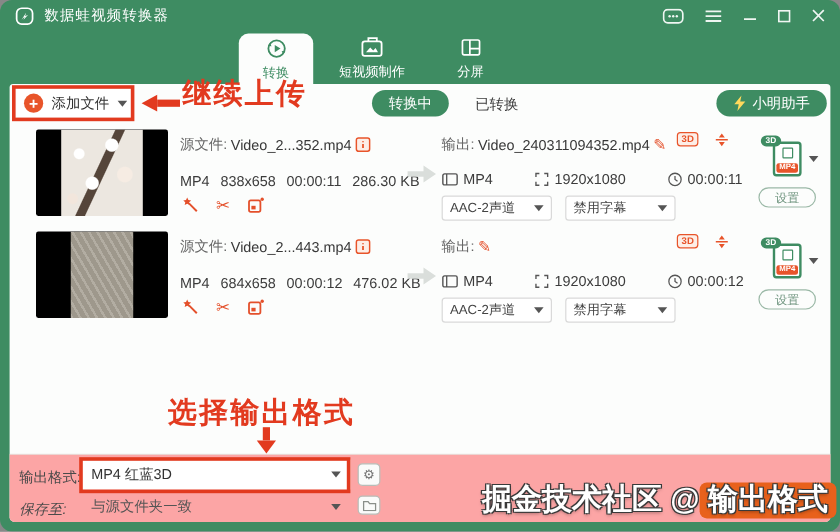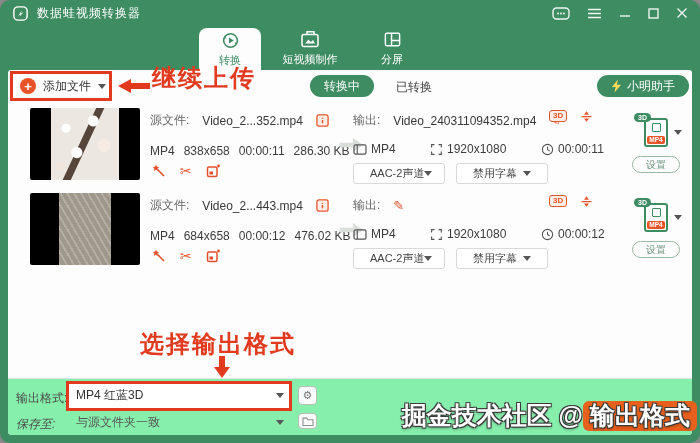--- a/index.html
+++ b/index.html
@@ -36,44 +36,44 @@
   .thumb-img{height:72px;}
   .thumb1{width:68px;background-color:#ece7e0;background-image:
     radial-gradient(circle at 22% 28%,#ffffff 4px,rgba(255,255,255,0) 5px),
     radial-gradient(circle at 62% 18%,#fff 5px,rgba(255,255,255,0) 6px),
     radial-gradient(circle at 78% 52%,#f6ece3 6px,rgba(255,255,255,0) 7px),
     radial-gradient(circle at 38% 62%,#fff 5px,rgba(255,255,255,0) 6px),
     radial-gradient(circle at 14% 80%,#f2e6dc 4px,rgba(255,255,255,0) 5px),
     linear-gradient(115deg,rgba(0,0,0,0) 44%,#55453a 45%,#55453a 52%,rgba(0,0,0,0) 53%);}
   .thumb2{width:52px;background-color:#a6a093;background-image:repeating-linear-gradient(60deg,rgba(255,255,255,.14) 0 2px,rgba(0,0,0,.05) 2px 6px);}
   .src-col{position:absolute;left:142px;top:0;width:190px;height:78px;}
-  .rowline1{position:absolute;top:4px;left:0;display:flex;align-items:center;gap:13px;white-space:nowrap;}
+  .rowline1{position:absolute;top:4px;left:0;display:flex;align-items:center;gap:3px;white-space:nowrap;}
   .rowlabel{font-size:12px;color:#666;}
   .fname{font-size:12px;color:#383838;text-align:center;}
   .rowline2{position:absolute;top:36px;left:0;display:flex;gap:9px;font-size:12px;color:#3c3c3c;white-space:nowrap;}
   .rowline3{position:absolute;top:56px;left:2px;display:flex;gap:14px;align-items:center;}
   .tool-ic{color:#e4502b;font-size:14px;line-height:1;cursor:pointer;display:flex;align-items:center;}
   .transfer{position:absolute;left:330px;top:28px;}
-  .out-col{position:absolute;left:345px;top:0;width:260px;height:78px;}
+  .out-col{position:absolute;left:360px;top:0;width:260px;height:78px;}
   .pencil{color:#e4502b;font-size:13px;cursor:pointer;line-height:1;}
   .badge3d{position:absolute;left:196px;top:-2px;border:1px solid #e8542a;background:#fdeee7;color:#e8542a;font-size:8px;font-weight:bold;border-radius:3px;padding:1px 3px;line-height:1;}
   .split-ic{position:absolute;left:226px;top:-3px;cursor:pointer;}
   .outspec{position:absolute;top:34px;display:flex;align-items:center;gap:4px;font-size:12px;color:#3c3c3c;white-space:nowrap;}
-  .drop{position:absolute;top:55px;width:92px;height:21px;border:1px solid #d9d9d9;border-radius:3px;background:#fff;display:flex;align-items:center;font-size:11px;color:#444;padding:0 16px;cursor:pointer;white-space:nowrap;}
+  .drop{position:absolute;top:55px;width:92px;height:21px;border:1px solid #d9d9d9;border-radius:3px;background:#fff;display:flex;align-items:center;font-size:11px;color:#444;padding:0 6px;cursor:pointer;white-space:nowrap;}
   .drop .caret{margin-left:auto;}
   .fmt-col{position:absolute;left:612px;top:0;width:72px;height:78px;}
   .doc{position:absolute;left:24px;top:10px;width:24px;height:29px;border:2px solid #3e8c62;border-radius:3px;background:#fff;}
   .doc-inner{position:absolute;left:6px;top:3px;width:9px;height:9px;border:1.5px solid #3e8c62;border-radius:1px;}
   .doc-tag{position:absolute;left:1px;right:1px;bottom:1px;background:#e8542a;color:#fff;font-size:6.5px;font-weight:bold;text-align:center;border-radius:2px;line-height:8px;}
   .doc-badge{position:absolute;left:-12px;top:-7px;background:#3e8c62;color:#fff;font-size:7px;font-weight:bold;border-radius:5px;padding:1px 4px;line-height:1;}
   .doc-caret{position:absolute;left:54px;top:22px;}
   .settings-pill{position:absolute;left:12px;top:48px;width:48px;height:17px;border:1px solid #9ab8a6;border-radius:9px;color:#6d937d;font-size:10px;display:flex;align-items:center;justify-content:center;cursor:pointer;}
 
   
-  .bottom-panel{position:absolute;left:0;right:0;bottom:0;height:57px;background:#86efac;border-top:1px solid #e2e6e2;border-radius:0 0 4px 4px;}
+  .bottom-panel{position:absolute;left:0;right:0;bottom:0;height:57px;background:#fca5a5;border-top:1px solid #e2e6e2;border-radius:0 0 4px 4px;}
   .bp-label{position:absolute;left:8px;font-size:12px;color:#4a4a4a;}
   .fmt-drop{position:absolute;left:60px;top:4px;width:224px;height:25px;background:#fff;display:flex;align-items:center;padding:0 8px;font-size:12px;color:#333;cursor:pointer;justify-content:flex-end;}
   .fmt-drop .caret{margin-left:auto;}
   .save-drop{position:absolute;left:60px;top:33px;width:224px;height:20px;display:flex;align-items:center;padding:0 8px;font-size:12px;color:#555;cursor:pointer;}
   .save-drop .caret{margin-left:auto;}
   .sq-btn{position:absolute;left:290px;width:19px;height:19px;border:1px solid #b8bdb8;border-radius:4px;background:#fafbfa;display:flex;align-items:center;justify-content:center;color:#777;font-size:11px;cursor:pointer;}
 
   
   .red-box{position:absolute;border:3px solid #e23a1f;z-index:30;pointer-events:none;}
   .ann-text{position:absolute;color:#e23a1f;font-size:24px;font-weight:bold;letter-spacing:2px;z-index:30;white-space:nowrap;}

